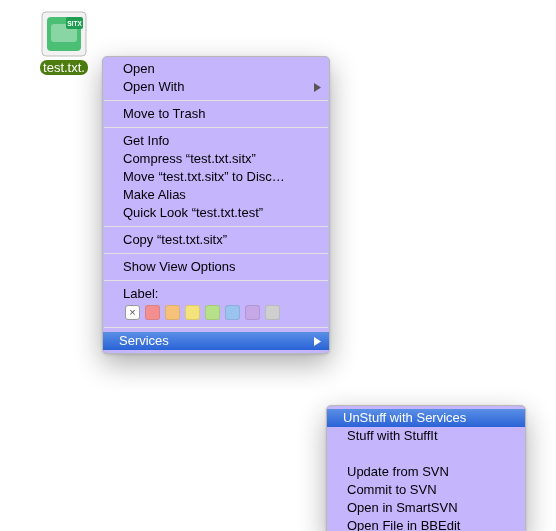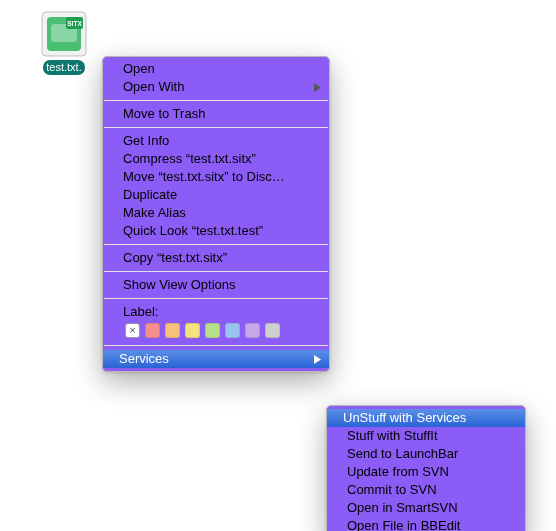--- a/index.html
+++ b/index.html
@@ -25,36 +25,36 @@
   }
   .file-icon-wrap {
     width: 48px;
     height: 48px;
     margin: 0 auto 2px;
     position: relative;
   }
   .file-icon-wrap svg { width: 48px; height: 48px; }
   .file-label {
     display: inline-block;
-    background: #0f766e;
+    background: #4d7c0f;
     color: #fff;
-    font-size: 11px;
+    font-size: 13px;
     padding: 1px 3px;
     border-radius: 7px;
     line-height: 13px;
     max-width: 60px;
     overflow: hidden;
     text-overflow: ellipsis;
     white-space: nowrap;
   }
 
   
   .menu {
     position: absolute;
-    background: #8b5cf6;
+    background: #c4b5fd;
     border: 1px solid #b8b8b8;
     border-radius: 5px;
     box-shadow: 0 10px 28px rgba(0,0,0,.32), 0 1px 3px rgba(0,0,0,.12);
     padding: 3px 0;
   }
   .menu.main {
     top: 56px;
     left: 102px;
     width: 228px;
   }
@@ -151,21 +151,20 @@
           <path d="M0 0 L7 4.5 L0 9 Z" fill="#565656"></path>
         </svg>
     </span>
   </div>
   <div class="sep"></div>
   <div class="item">Move to Trash</div>
   <div class="sep"></div>
   <div class="item">Get Info</div>
   <div class="item">Compress “test.txt.sitx”</div>
   <div class="item">Move “test.txt.sitx” to Disc…</div>
-  <div class="item">Duplicate</div>
   <div class="item">Make Alias</div>
   <div class="item">Quick Look “test.txt.test”</div>
   <div class="sep"></div>
   <div class="item">Copy “test.txt.sitx”</div>
   <div class="sep"></div>
   <div class="item">Show View Options</div>
   <div class="sep"></div>
   <div class="item">Label:</div>
   <div class="label-row">
     <div class="swatch none"></div>
@@ -185,20 +184,19 @@
           <path d="M0 0 L7 4.5 L0 9 Z" fill="#565656"></path>
         </svg>
     </span>
   </div>
 </div>
 
 <div class="menu sub">
   <div class="item highlight">UnStuff with Services</div>
   <div class="item">Stuff with StuffIt</div>
   <div class="item">
-    <span>Send to LaunchBar</span>
     <span class="shortcut">⇧⌘F1</span>
   </div>
   <div class="item">Update from SVN</div>
   <div class="item">Commit to SVN</div>
   <div class="item">Open in SmartSVN</div>
   <div class="item">Open File in BBEdit</div>
 </div>
 
 </body></html>

